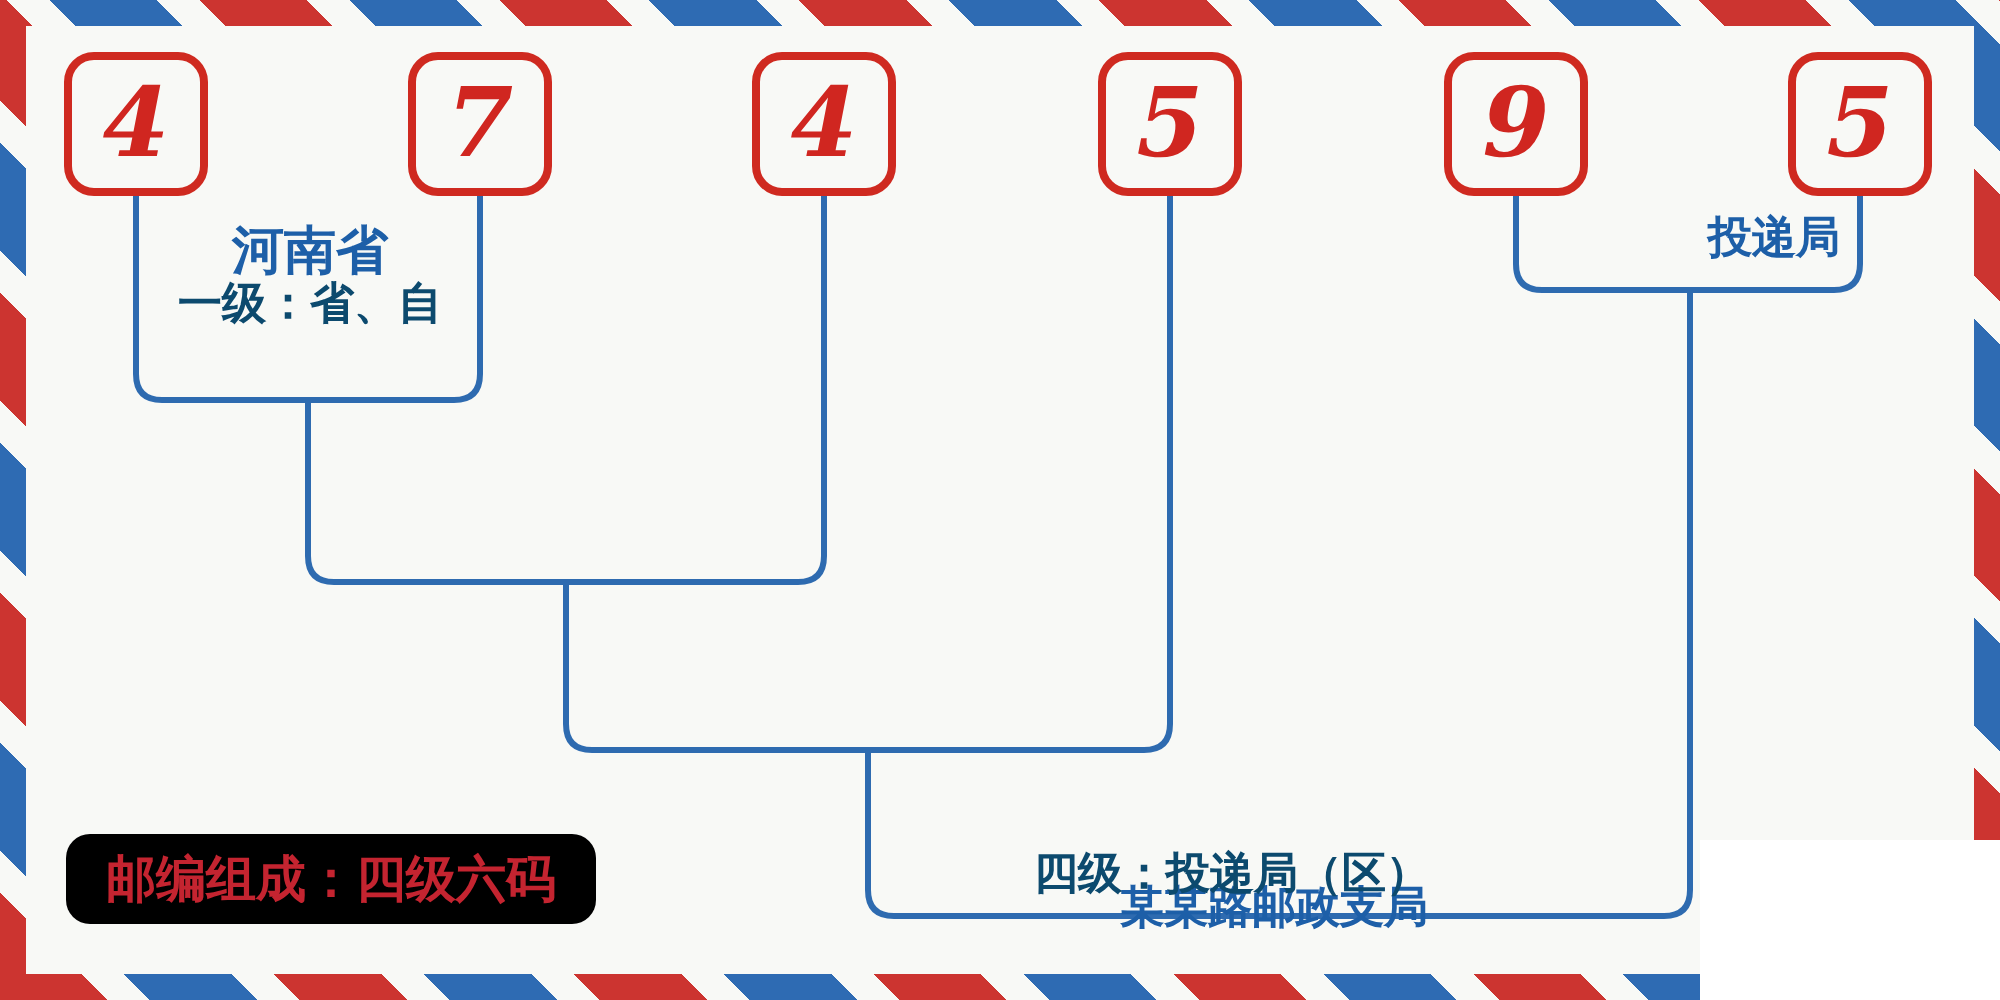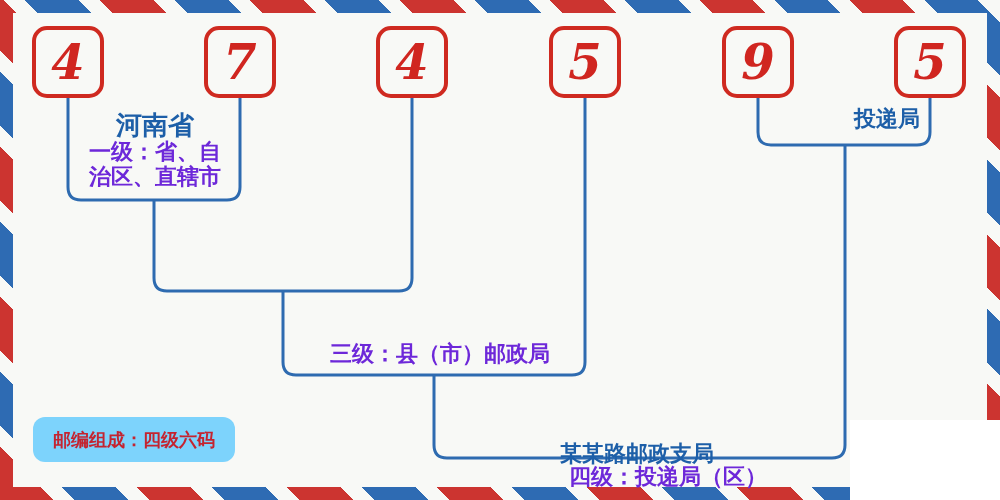--- a/index.html
+++ b/index.html
@@ -64,34 +64,34 @@
   .d6 { left: 894px; }
   .lbl {
     position: absolute;
     transform: translateX(-50%);
     white-space: nowrap;
     font-weight: bold;
     text-align: right;
   }
   .lbl-blue { color: #1d5fa8; font-size: 26px; }
   .lbl-blue-sm { color: #1d5fa8; font-size: 22px; }
-  .lbl-red { color: #6d28d9; font-size: 22px; }
+  .lbl-red { color: #0c4a6e; font-size: 22px; }
   .multi-line { line-height: 25px; white-space: nowrap; }
   .note-pill {
     position: absolute;
     left: 33px;
     top: 417px;
     height: 45px;
     padding: 0 20px;
-    background: #7dd3fc;
+    background: #000000;
     border-radius: 12px;
     display: flex;
     align-items: center;
     color: #c42430;
-    font-size: 18px;
+    font-size: 25px;
     font-weight: bold;
     white-space: nowrap;
   }
 </style>
 </head>
 <body>
 
 <div class="stage">
 
   <div class="stripes"></div>
@@ -123,28 +123,26 @@
   <div class="digit-box d5">
       <span>9</span>
     </div>
   <div class="digit-box d6">
       <span>5</span>
     </div>
 
   <div class="lbl lbl-blue" style="left:155px; top:108px;">河南省</div>
   <div class="lbl lbl-red" style="left:155px; top:139px;">
     <div class="multi-line">一级：省、自</div>
-    <div class="multi-line">治区、直辖市</div>
   </div>
 
 
-  <div class="lbl lbl-red" style="left:440px; top:339px;">三级：县（市）邮政局</div>
 
   <div class="lbl lbl-blue-sm" style="left:637px; top:391px;margin-top:48px;">某某路邮政支局</div>
-  <div class="lbl lbl-red" style="left:668px; top:422px;margin-top:40px;">四级：投递局（区）</div>
+  <div class="lbl lbl-red" style="left:616px; top:422px;">四级：投递局（区）</div>
 
   <div class="lbl lbl-blue-sm" style="left:843px; top:104px;margin-left:44px;">投递局</div>
 
   <div class="note-pill">
     <span>邮编组成：四级六码</span>
   </div>
 
 </div>
 
 </body></html>

